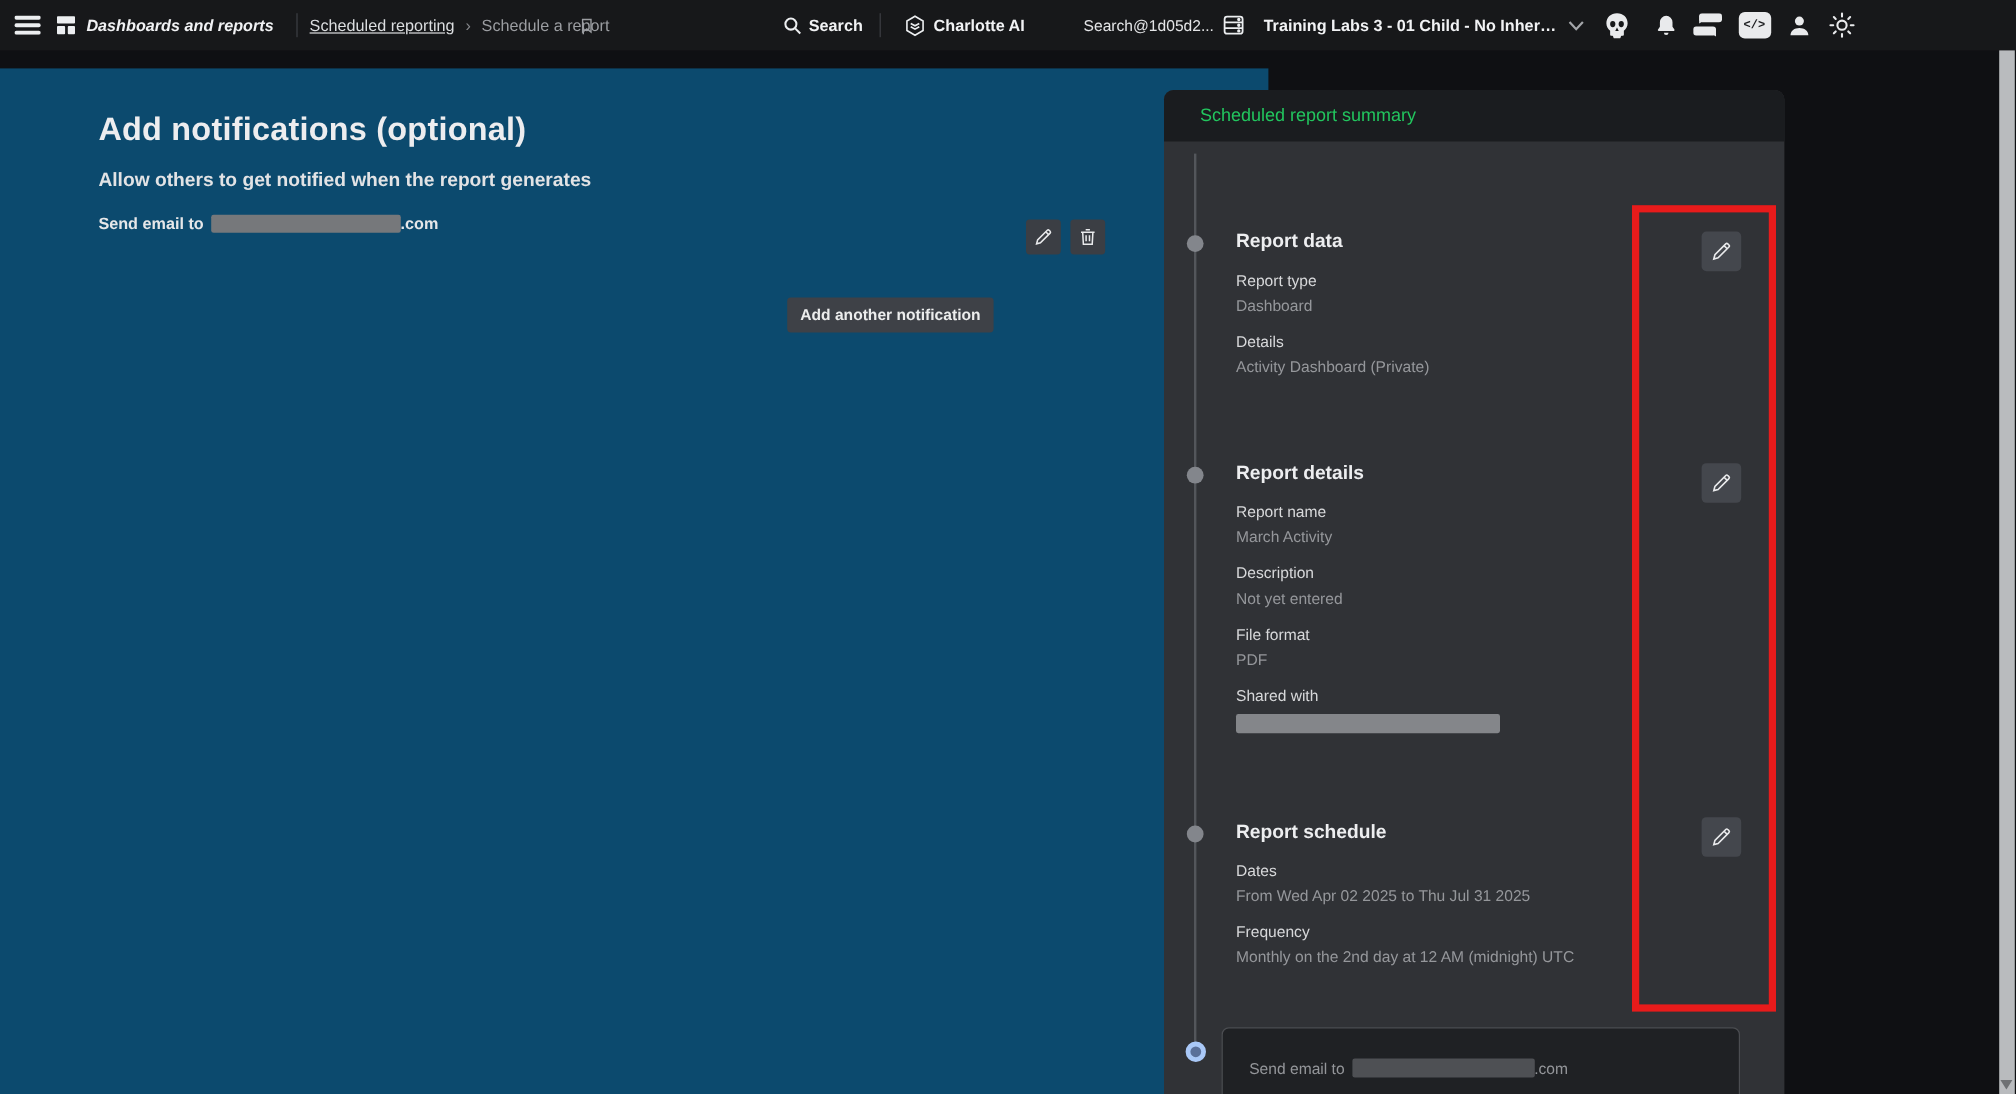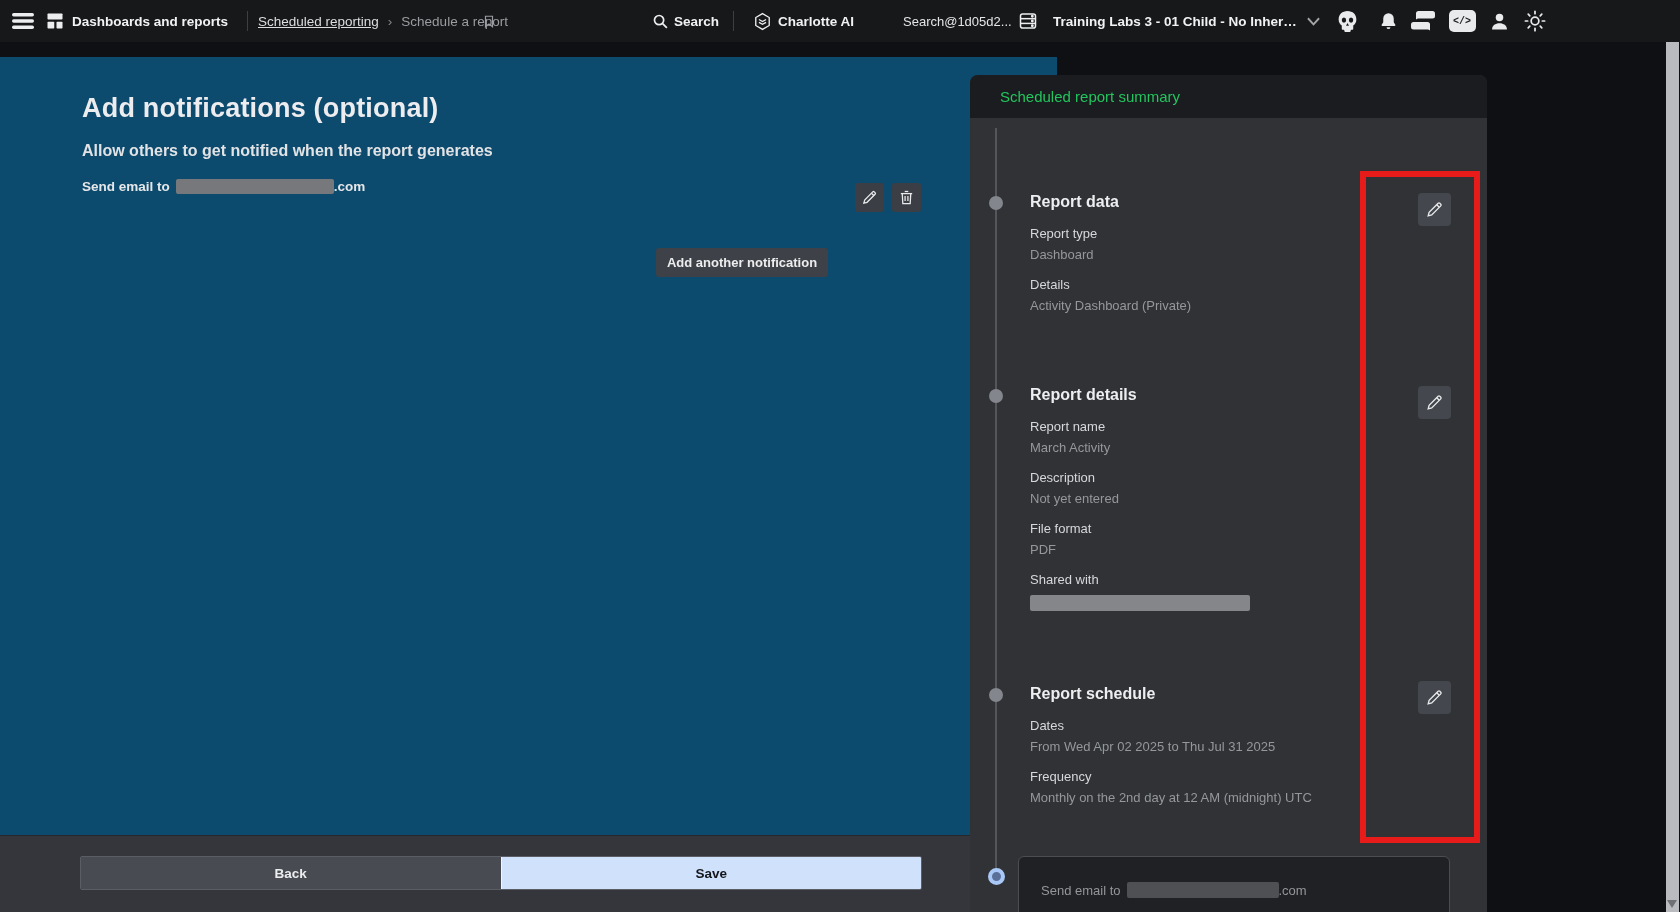--- a/index.html
+++ b/index.html
@@ -76,21 +76,21 @@
     </div>
     <div class="nav-item icon-btn" style="left:44px;width:22px;">
       <svg width="18" height="18" viewBox="0 0 24 24">
           <g fill="#eceef0">
             <rect x="2" y="2" width="20" height="8" rx="1"></rect>
             <rect x="2" y="13" width="9" height="9" rx="1"></rect>
             <rect x="14" y="13" width="8" height="9" rx="1"></rect>
           </g>
         </svg>
     </div>
-    <div class="nav-item" style="left:72px;">
+    <div class="nav-item" style="left:72px;font-style:italic;">
       <span class="nav-bold">Dashboards and reports</span>
     </div>
     <div class="nav-divider" style="left:247px;"></div>
     <div class="nav-item" style="left:258px;">
       <span class="crumb-link">Scheduled reporting</span>
       <span class="crumb-current" style="margin:0 9px;color:#85878b;">›</span>
       <span class="crumb-current">Schedule a report</span>
     </div>
     <div class="nav-item icon-btn" style="left:478px;width:22px;">
       <svg width="14" height="17" viewBox="0 0 24 24">
@@ -213,26 +213,20 @@
           <path d="M9.5 3.5h5"></path>
           <path d="M6 6.5l.8 14h10.4l.8-14"></path>
           <line x1="10" y1="10" x2="10" y2="17"></line>
           <line x1="14" y1="10" x2="14" y2="17"></line>
         </svg>
     </div>
 
     <button class="add-btn">Add another notification</button>
   </div>
 
-  <div class="footer-bar">
-    <div class="footer-btns">
-      <button class="btn-back">Back</button>
-      <button class="btn-save">Save</button>
-    </div>
-  </div>
 
   <div class="panel">
     <div class="panel-header">Scheduled report summary</div>
     <div class="panel-body">
       <div class="tl-line"></div>
 
       <div class="tl-dot" style="top:78px;"></div>
       <div class="tl-dot" style="top:271px;"></div>
       <div class="tl-dot" style="top:570px;"></div>
       <div class="tl-dot-active" style="top:750px;"></div>

